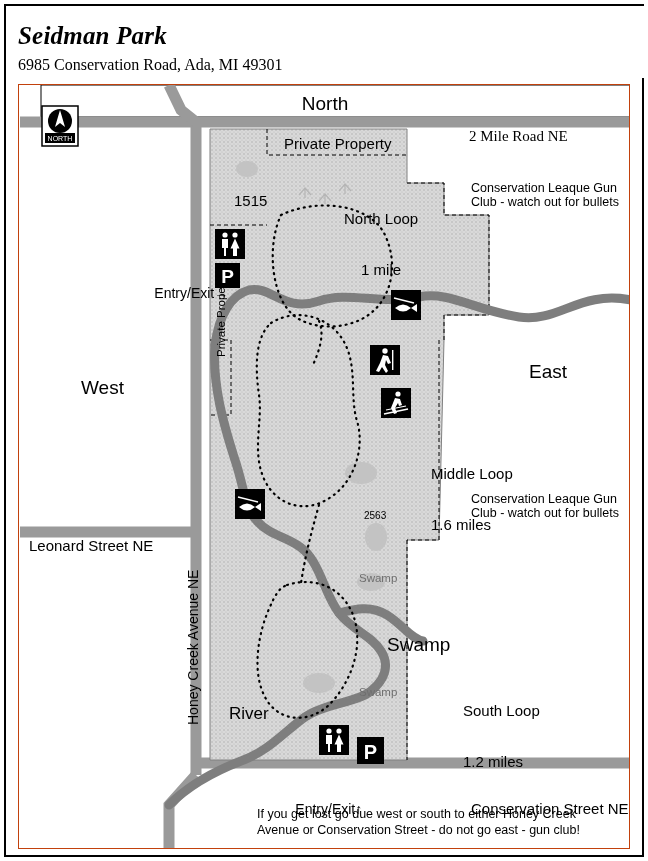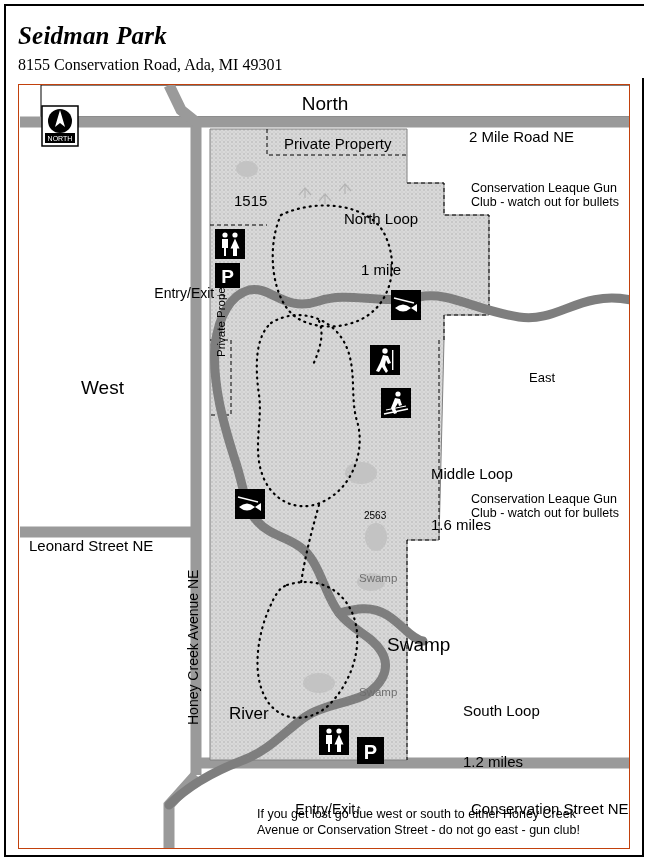--- a/index.html
+++ b/index.html
@@ -82,22 +82,22 @@
     color: #000;
     white-space: pre;
     line-height: 1.15;
   }
   .lbl-north {
     left: 0; top: 8px; width: 612px;
     text-align: center;
     font-size: 19px;
   }
   .lbl-west  { left: 62px;  top: 292px; font-size: 19px; }
-  .lbl-east  { left: 510px; top: 286px; font-size: 13px; }
-  .lbl-2mile { left: 450px; top: 43px;  font-size: 15px; }
+  .lbl-east  { left: 510px; top: 276px; font-size: 19px; }
+  .lbl-2mile { left: 450px; top: 43px;  font-size: 15px; font-family: Liberation Serif, serif; }
   .lbl-private-top { left: 265px; top: 50px; font-size: 15px; }
   .lbl-1515 { left: 215px; top: 107px; font-size: 15px; }
   .lbl-northloop { left: 325px; top: 90px; font-size: 15px; text-align:center; }
   .lbl-gun1 { left: 452px; top: 96px; font-size: 12.5px; }
   .lbl-gun2 { left: 452px; top: 407px; font-size: 12.5px; }
   .lbl-entry-top { left: 112px; top: 184px; font-size: 14px; }
   .lbl-privateprop-side {
     left: 196px; top: 272px;
     font-size: 11.5px;
     width: 14px;
@@ -129,21 +129,21 @@
   .icon-box { position: absolute; }
 </style>
 </head>
 <body>
 
 <div id="page">
   <div class="frame"></div>
 
   <div class="header">
     <div class="park-title">Seidman Park</div>
-    <div class="park-address">8155 Conservation Road, Ada, MI 49301</div>
+    <div class="park-address">6985 Conservation Road, Ada, MI 49301</div>
   </div>
 
   <div class="map">
 
     <svg class="map-svg" width="612" height="765" viewBox="0 0 612 765">
       <defs>
         <pattern id="dots" width="4" height="4" patternUnits="userSpaceOnUse">
           <rect width="4" height="4" fill="#d9d9d9"></rect>
           <circle cx="1" cy="1" r="0.7" fill="#a9a9a9"></circle>
           <circle cx="3" cy="3" r="0.6" fill="#bdbdbd"></circle>

